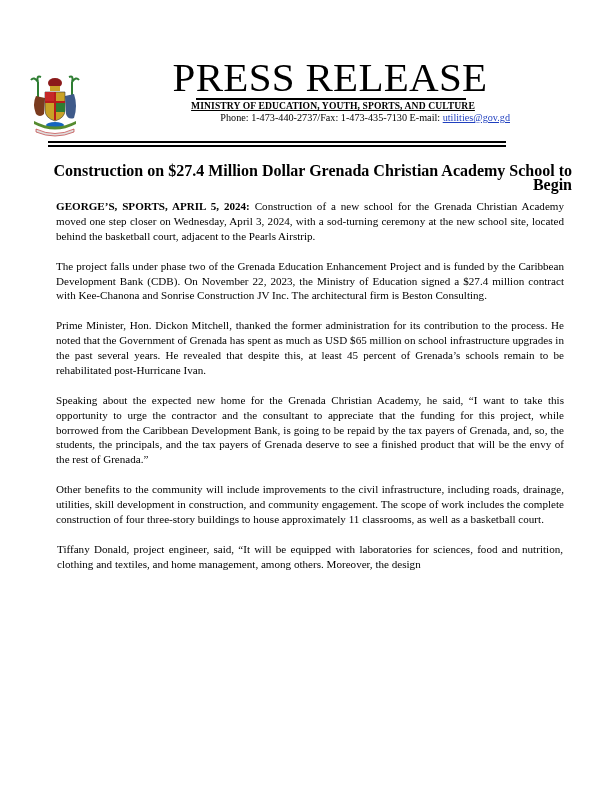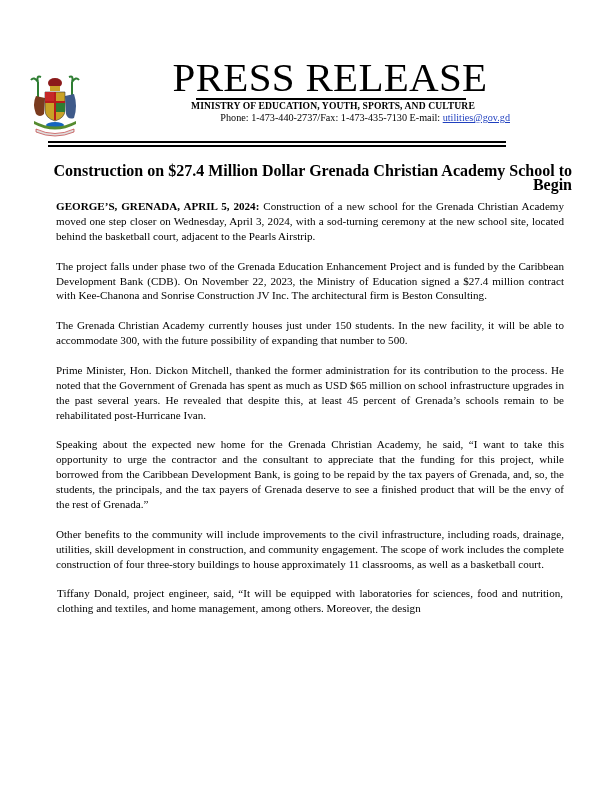--- a/index.html
+++ b/index.html
@@ -12,21 +12,21 @@
     }
     .title {
       position: absolute; left: 160px; top: 55px; width: 340px;
       text-align: center; font-size: 41px; line-height: 44px; letter-spacing: 0.3px;
     }
     .title-rule {
       position: absolute; left: 196px; top: 98px; width: 270px; height: 2px; background: #000;
     }
     .ministry {
       position: absolute; left: 160px; top: 100px; width: 346px; text-align: center;
-      font-size: 9.6px; font-weight: bold; line-height: 12px; letter-spacing: 0.1px;
+      font-size: 9.6px; font-weight: bold; line-height: 12px; letter-spacing: 0.1px; text-decoration: underline;
     }
     .contact {
       position: absolute; left: 150px; top: 112px; width: 360px; text-align: right;
       font-size: 10.2px; line-height: 12px; white-space: nowrap;
     }
     .contact .label { font-weight: normal; text-align: center; }
     .contact a { color: #1f3fbf; text-decoration: underline; }
     .double-rule {
       position: absolute; left: 48px; top: 141px; width: 458px; height: 7px;
     }
@@ -83,20 +83,19 @@
 </div>
 
 <div class="double-rule">
   <div class="r1"></div>
   <div class="r2"></div>
 </div>
 
 <div class="headline">Construction on $27.4 Million Dollar Grenada Christian Academy School to Begin</div>
 
 <div class="body">
-  <p><span class="dateline">GEORGE’S, GRENADA, APRIL 5, 2024:</span><span> Construction of a new school for the Grenada Christian Academy moved one step closer on Wednesday, April 3, 2024, with a sod-turning ceremony at the new school site, located behind the basketball court, adjacent to the Pearls Airstrip.</span></p>
+  <p><span class="dateline">GEORGE’S, SPORTS, APRIL 5, 2024:</span><span> Construction of a new school for the Grenada Christian Academy moved one step closer on Wednesday, April 3, 2024, with a sod-turning ceremony at the new school site, located behind the basketball court, adjacent to the Pearls Airstrip.</span></p>
   <p>The project falls under phase two of the Grenada Education Enhancement Project and is funded by the Caribbean Development Bank (CDB). On November 22, 2023, the Ministry of Education signed a $27.4 million contract with Kee-Chanona and Sonrise Construction JV Inc. The architectural firm is Beston Consulting.</p>
-  <p>The Grenada Christian Academy currently houses just under 150 students. In the new facility, it will be able to accommodate 300, with the future possibility of expanding that number to 500.</p>
   <p>Prime Minister, Hon. Dickon Mitchell, thanked the former administration for its contribution to the process. He noted that the Government of Grenada has spent as much as USD $65 million on school infrastructure upgrades in the past several years. He revealed that despite this, at least 45 percent of Grenada’s schools remain to be rehabilitated post-Hurricane Ivan.</p>
   <p>Speaking about the expected new home for the Grenada Christian Academy, he said, “I want to take this opportunity to urge the contractor and the consultant to appreciate that the funding for this project, while borrowed from the Caribbean Development Bank, is going to be repaid by the tax payers of Grenada, and, so, the students, the principals, and the tax payers of Grenada deserve to see a finished product that will be the envy of the rest of Grenada.”</p>
   <p>Other benefits to the community will include improvements to the civil infrastructure, including roads, drainage, utilities, skill development in construction, and community engagement. The scope of work includes the complete construction of four three-story buildings to house approximately 11 classrooms, as well as a basketball court.</p>
   <p class="last">Tiffany Donald, project engineer, said, “It will be equipped with laboratories for sciences, food and nutrition, clothing and textiles, and home management, among others. Moreover, the design</p>
 </div>
 
 </body></html>

